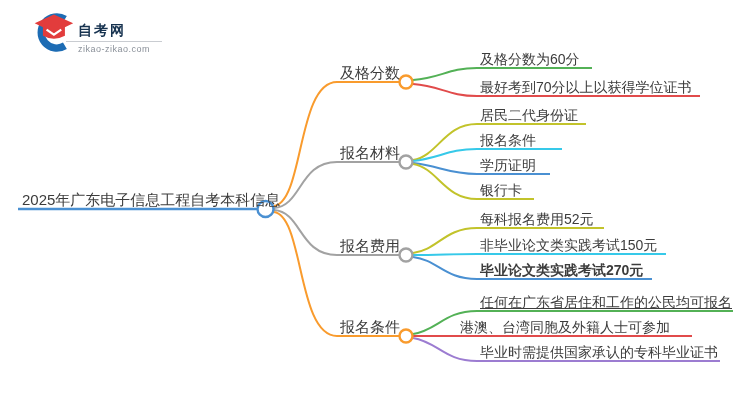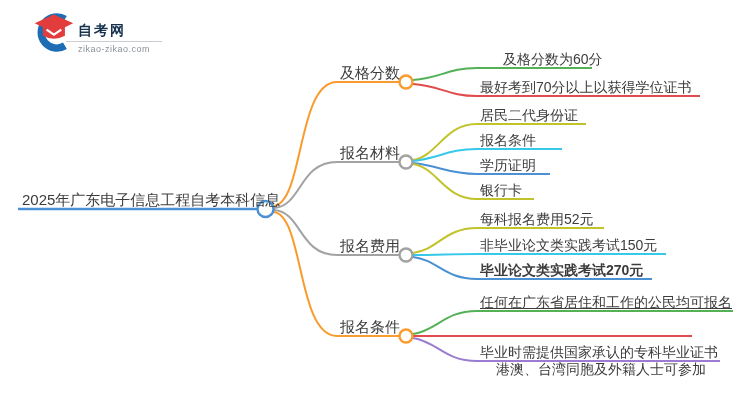--- a/index.html
+++ b/index.html
@@ -78,29 +78,29 @@
     <circle cx="406" cy="336" r="6.5" fill="#ffffff" stroke-width="2.4" stroke="#f99b2d"></circle>
   </svg>
 
   <div class="node-label root-label" style="left:22px;top:191px;">2025年广东电子信息工程自考本科信息</div>
 
   <div class="node-label branch-label" style="left:340px;top:64px;">及格分数</div>
   <div class="node-label branch-label" style="left:340px;top:144px;">报名材料</div>
   <div class="node-label branch-label" style="left:340px;top:237px;">报名费用</div>
   <div class="node-label branch-label" style="left:340px;top:318px;">报名条件</div>
 
-  <div class="node-label" style="left:503px;top:51px;">及格分数为60分</div>
+  <div class="node-label" style="left:480px;top:51px;">及格分数为60分</div>
   <div class="node-label" style="left:480px;top:79px;">最好考到70分以上以获得学位证书</div>
 
   <div class="node-label" style="left:480px;top:107px;">居民二代身份证</div>
   <div class="node-label" style="left:480px;top:132px;">报名条件</div>
   <div class="node-label" style="left:480px;top:157px;">学历证明</div>
   <div class="node-label" style="left:480px;top:182px;">银行卡</div>
 
   <div class="node-label" style="left:480px;top:211px;">每科报名费用52元</div>
   <div class="node-label" style="left:480px;top:237px;">非毕业论文类实践考试150元</div>
   <div class="node-label" style="left:480px;top:262px;font-weight:bold;">毕业论文类实践考试270元</div>
 
   <div class="node-label" style="left:480px;top:294px;text-decoration:underline;">任何在广东省居住和工作的公民均可报名</div>
-  <div class="node-label" style="left:496px;top:319px;margin-top:42px;">港澳、台湾同胞及外籍人士可参加</div>
+  <div class="node-label" style="left:460px;top:319px;">港澳、台湾同胞及外籍人士可参加</div>
   <div class="node-label" style="left:480px;top:344px;">毕业时需提供国家承认的专科毕业证书</div>
 
 </div>
 
 </body></html>

